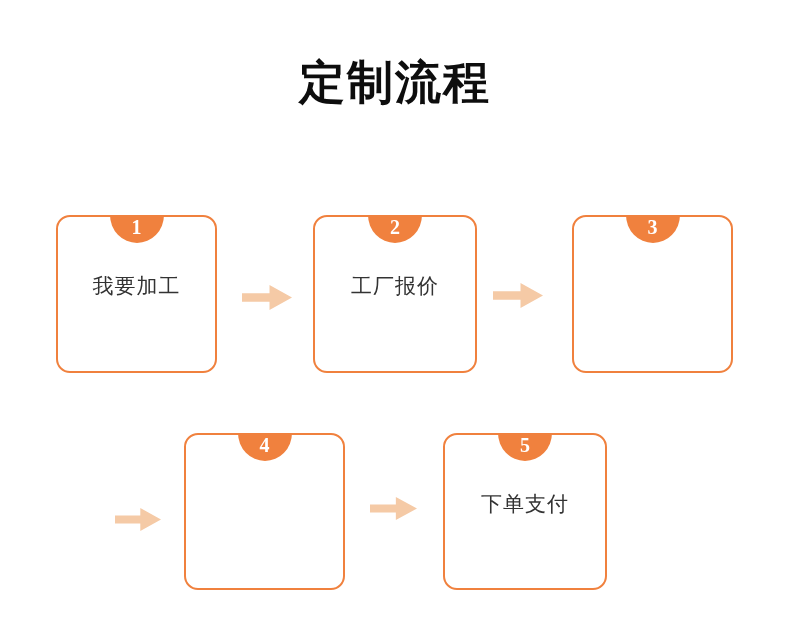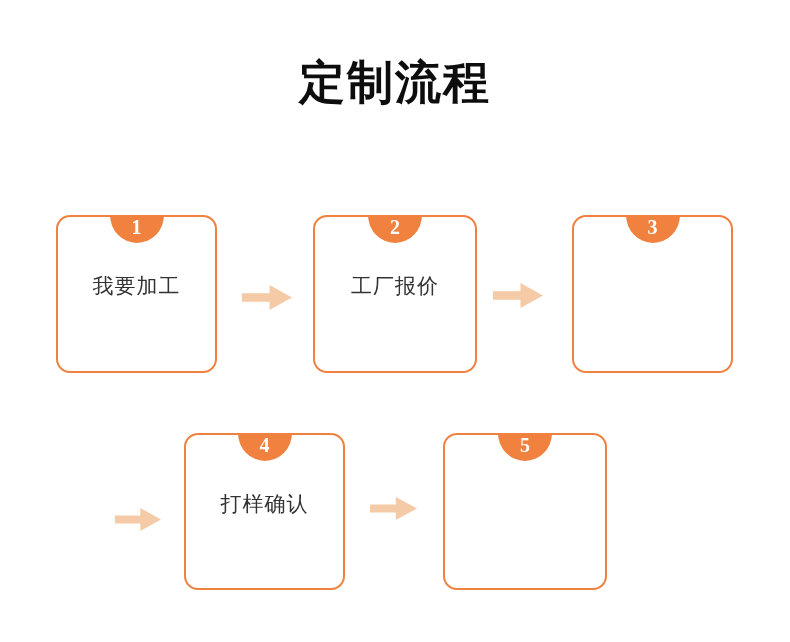--- a/index.html
+++ b/index.html
@@ -116,24 +116,24 @@
       <span class="num">3</span>
     </div>
   </div>
 
   <div class="arrow a3"></div>
 
   <div class="step s4">
     <div class="badge">
       <span class="num">4</span>
     </div>
-    <div class="label">打样确认</div>
   </div>
 
   <div class="arrow a4"></div>
 
   <div class="step s5">
     <div class="badge">
       <span class="num">5</span>
     </div>
+    <div class="label">下单支付</div>
   </div>
 
 </div>
 
 </body></html>

